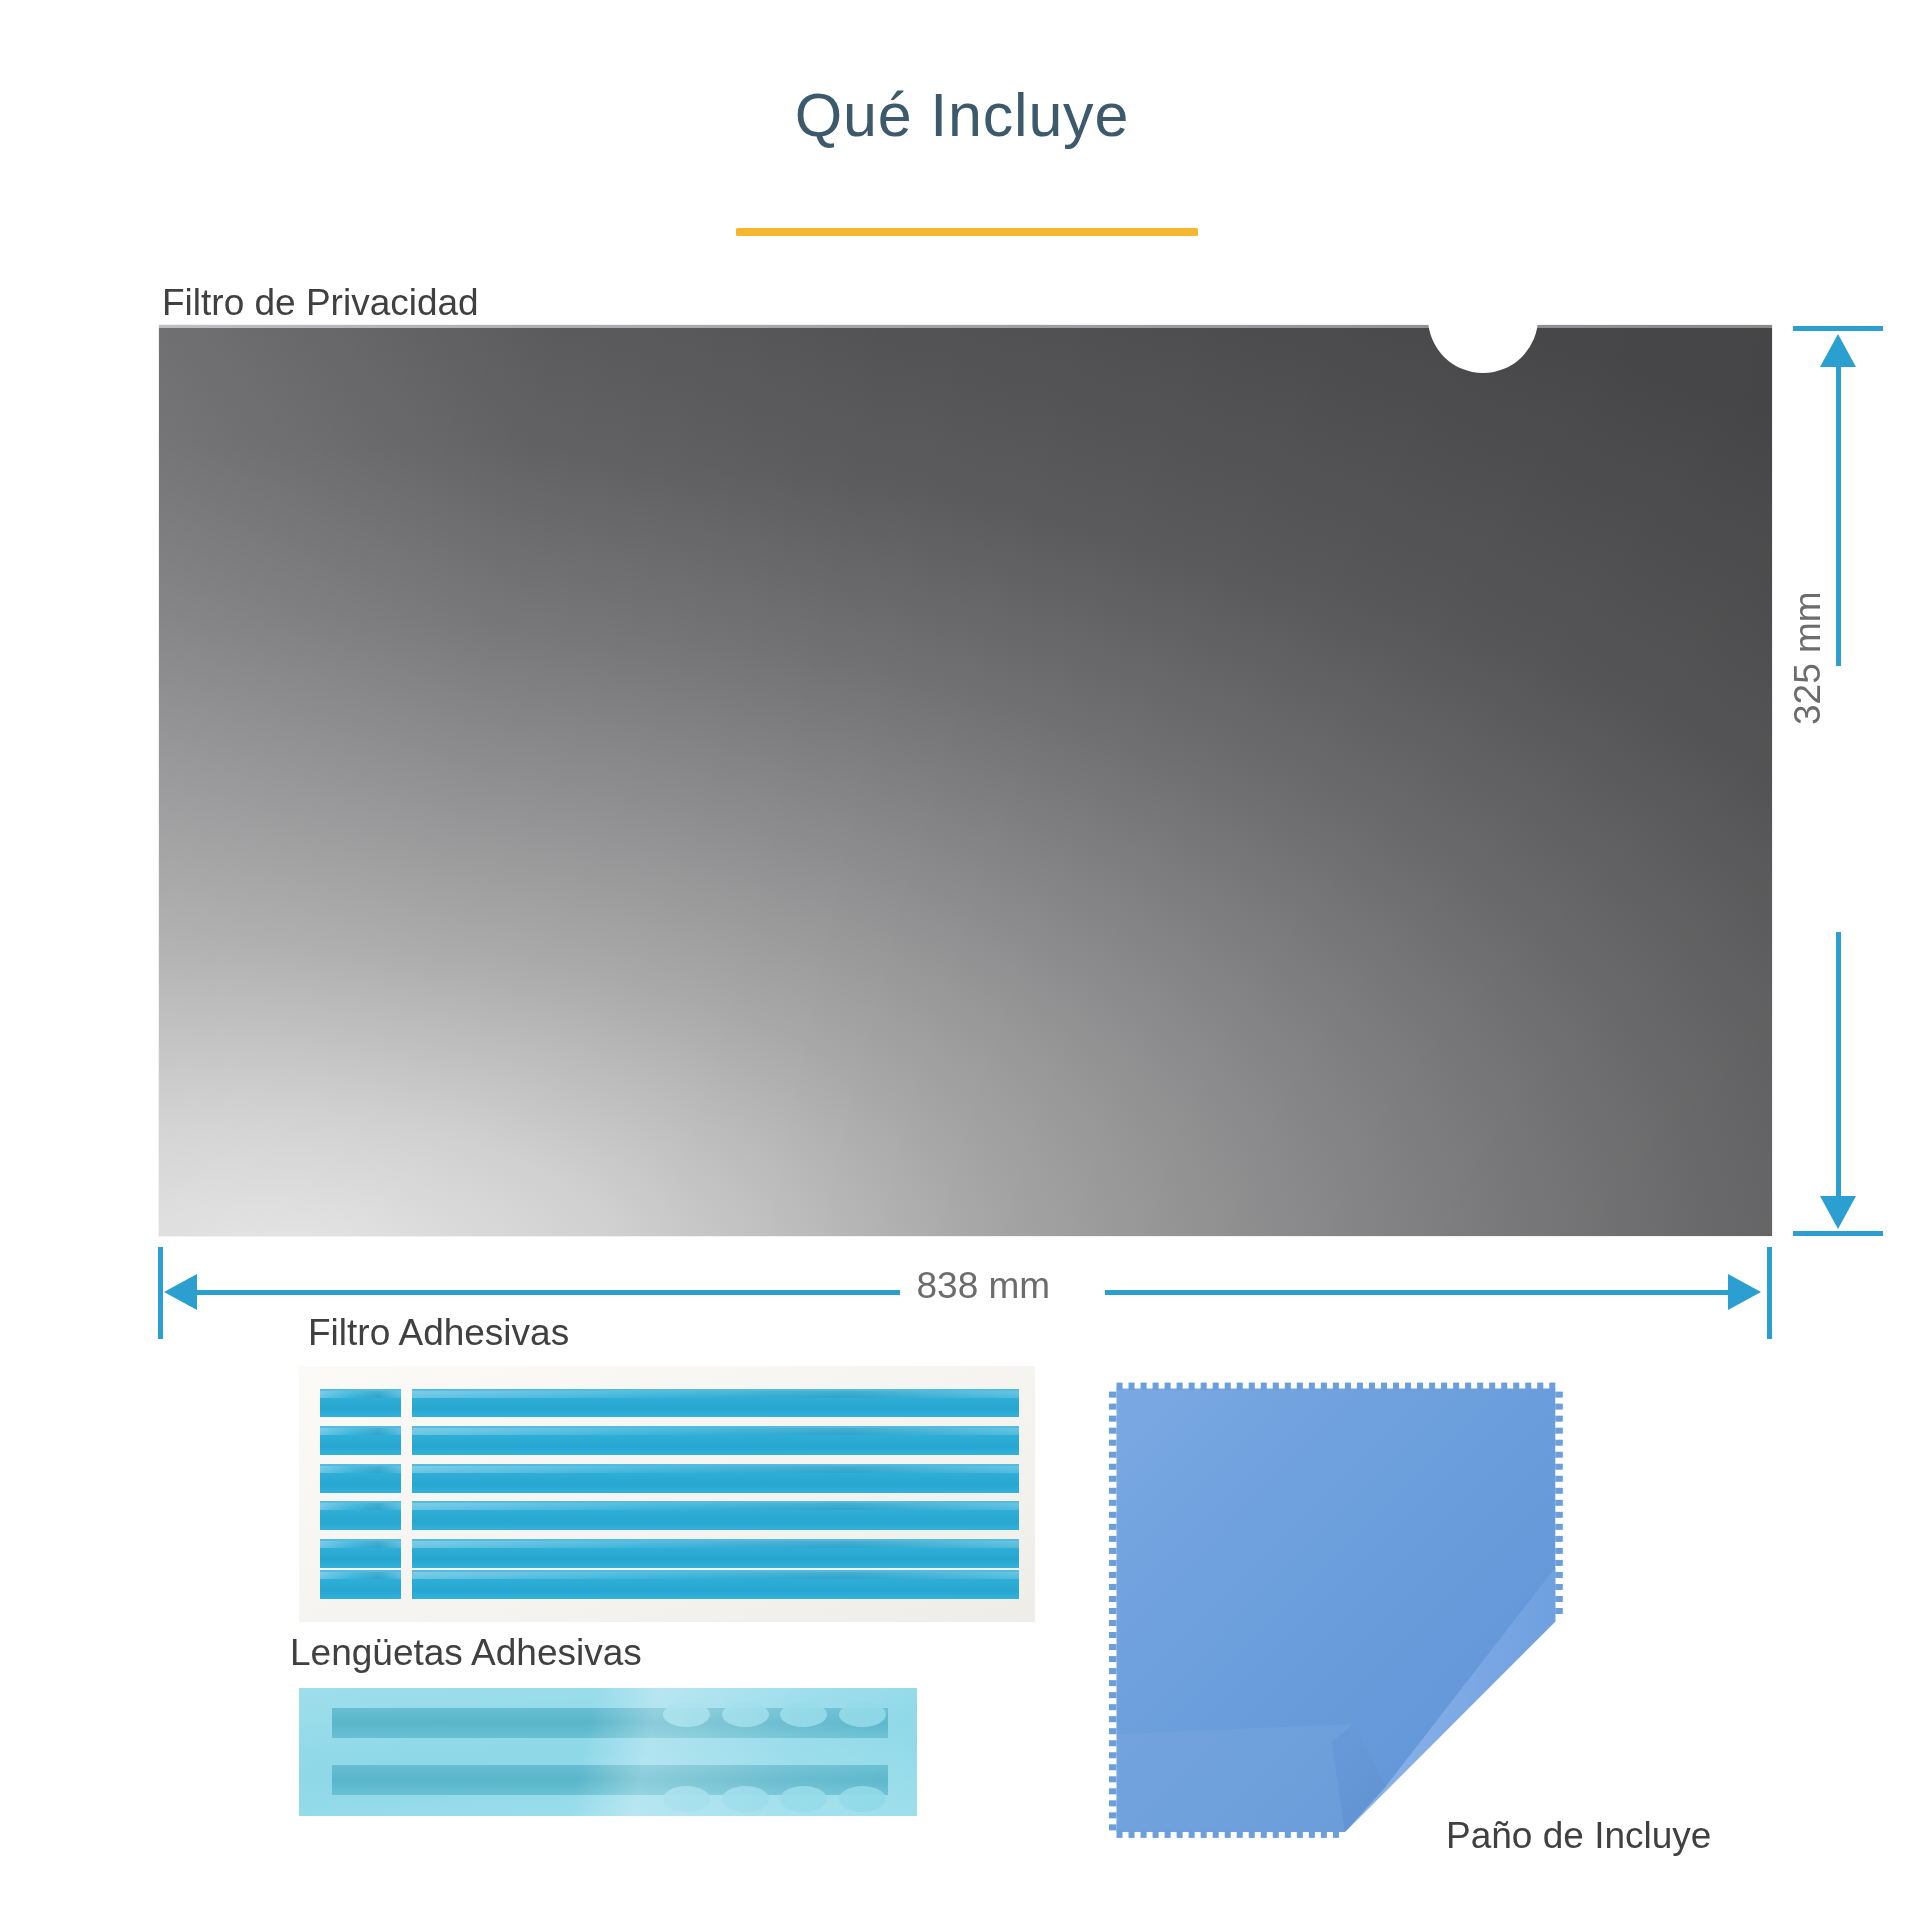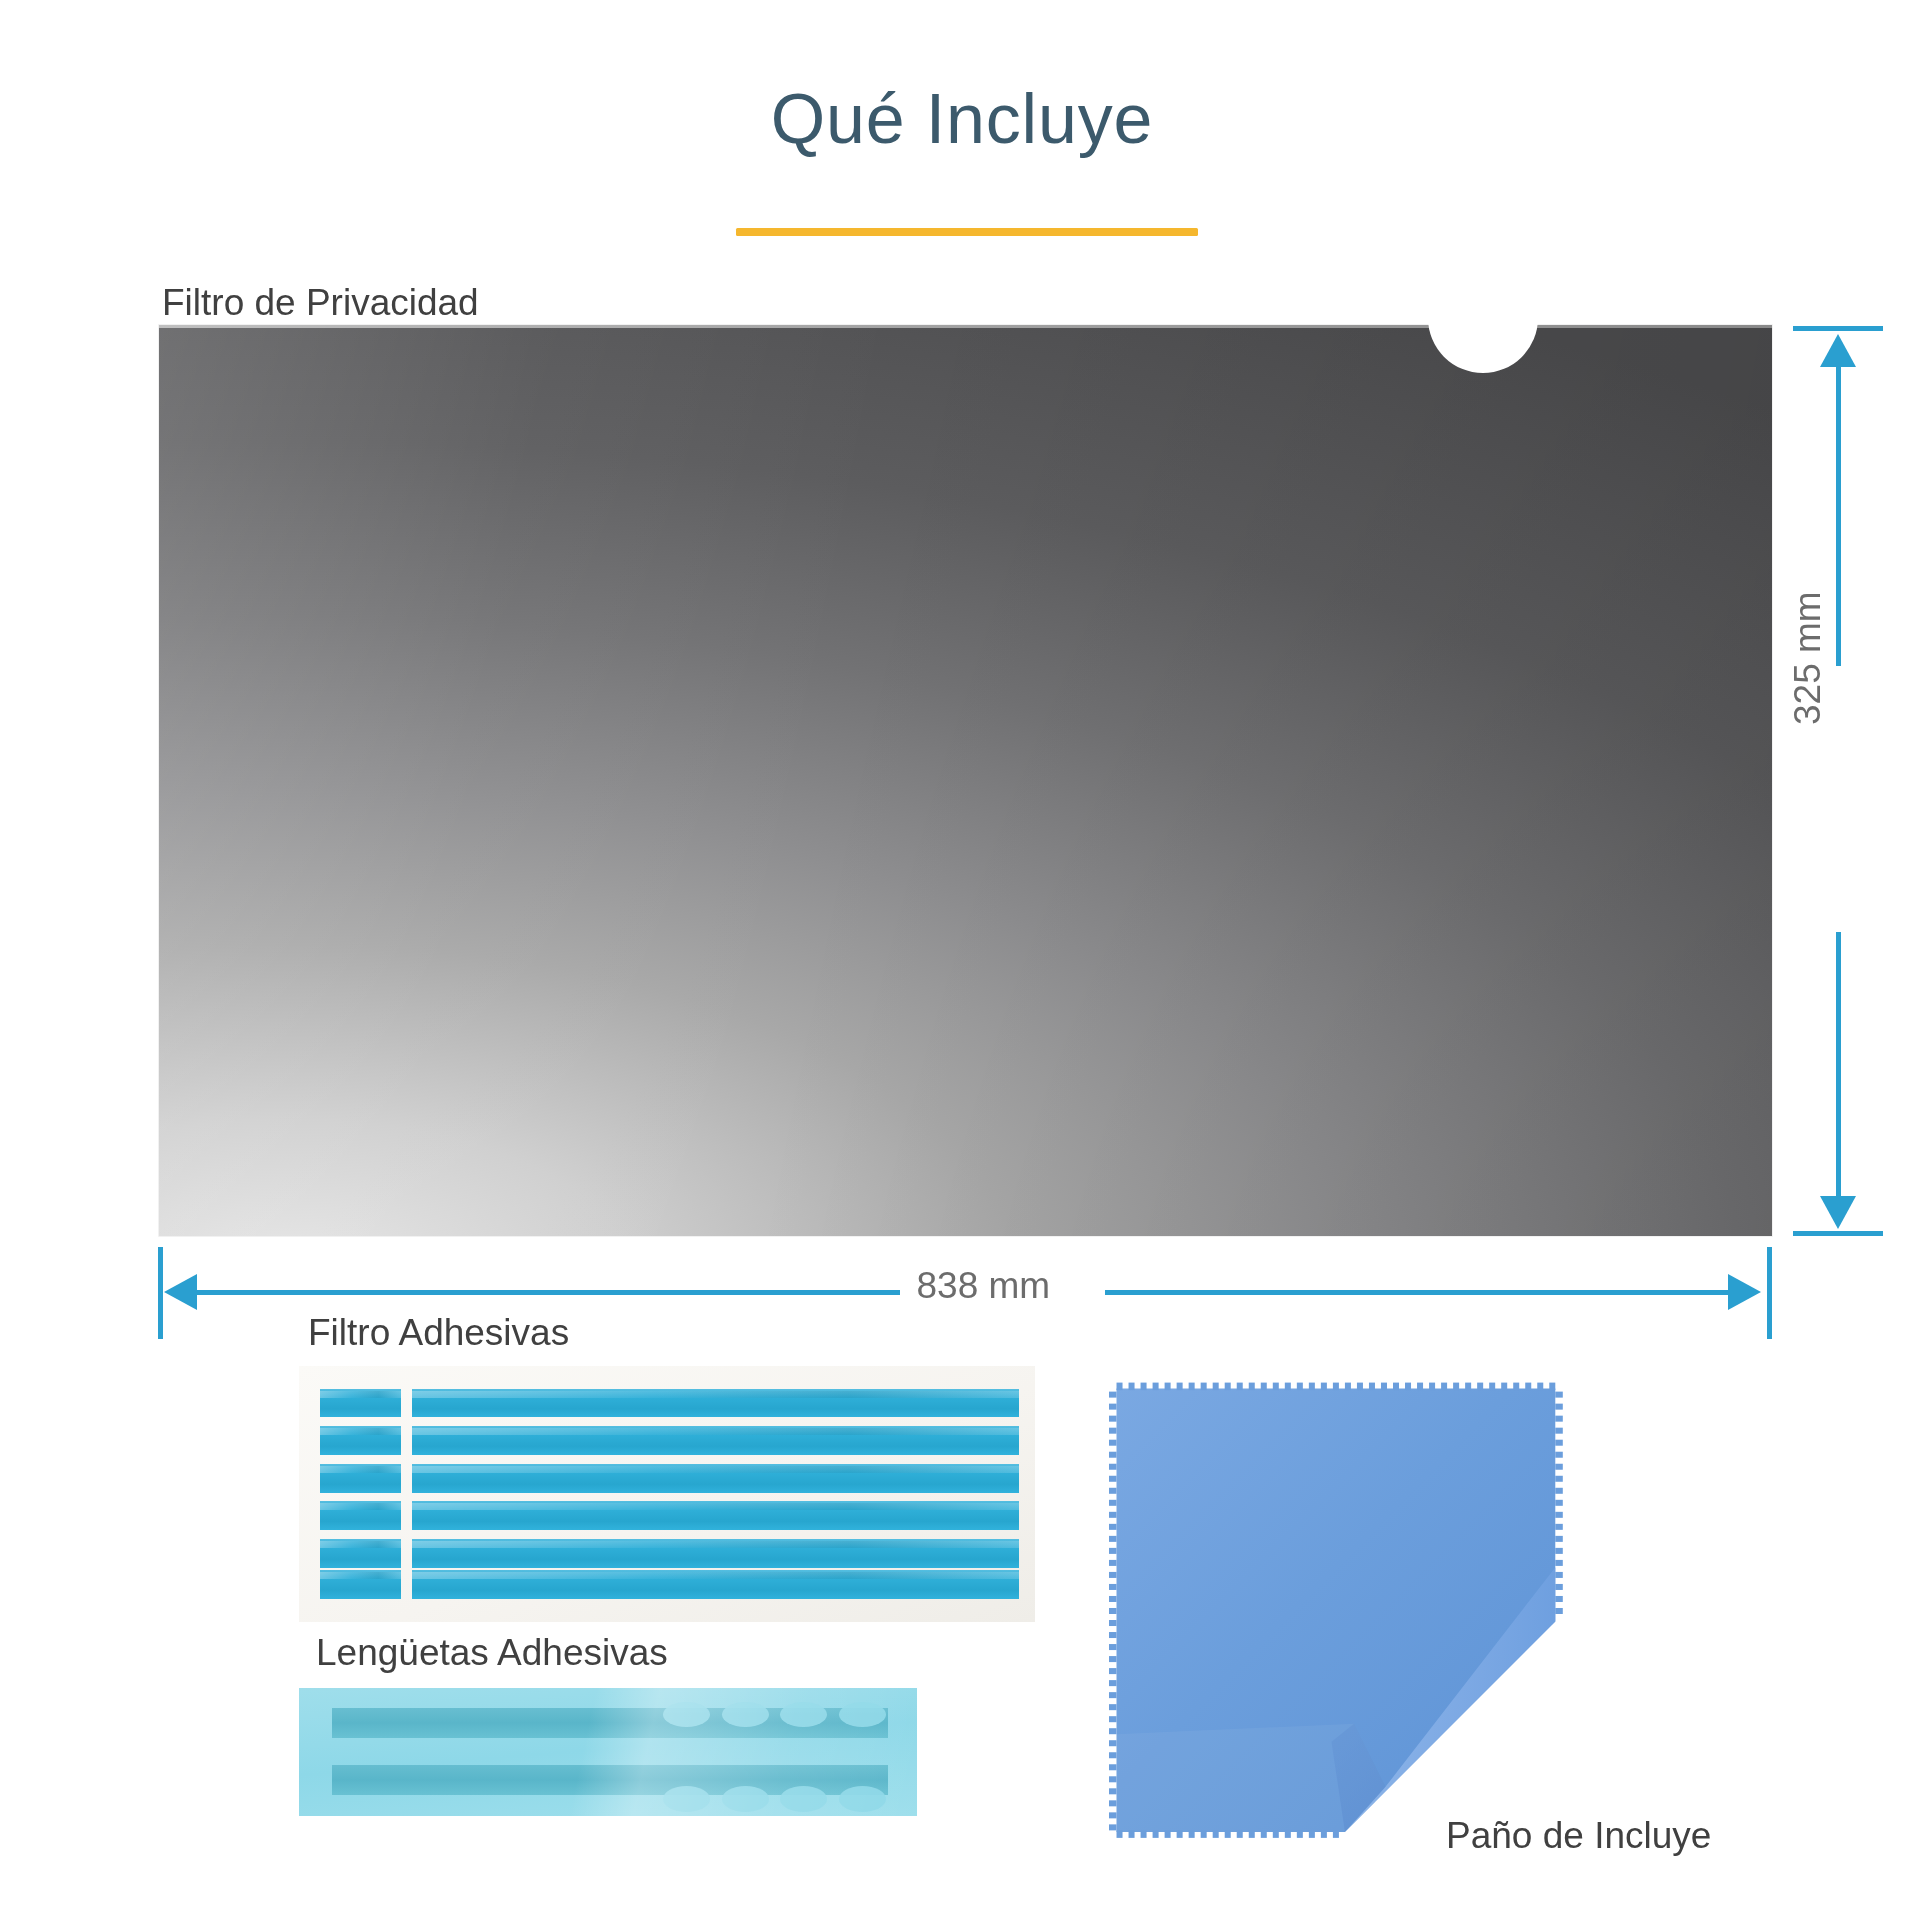--- a/index.html
+++ b/index.html
@@ -16,21 +16,21 @@
     -webkit-font-smoothing: antialiased;
   }
 
   
   #page-title {
     position: absolute;
     left: 0;
     top: 83px;
     width: 1924px;
     text-align: center;
-    font-size: 70px;
+    font-size: 61px;
     font-weight: 300;
     letter-spacing: 0.8px;
     color: #3C5A6C;
     line-height: 1.05;
   }
   #title-underline {
     position: absolute;
     left: 736px;
     top: 228px;
     width: 462px;
@@ -212,21 +212,21 @@
     left: 0; top: 2.3px;
     width: 100%; height: 6.8px;
     background: linear-gradient(90deg,
       rgba(255,255,255,0.28) 0%,
       rgba(255,255,255,0.05) 40%,
       rgba(0,0,0,0.06) 72%,
       rgba(255,255,255,0.16) 100%);
   }
 
   
-  #tabs-label { left: 316px; top: 1634px; }
+  #tabs-label { left: 290px; top: 1634px; }
 
   #tabs-sheet {
     position: absolute;
     left: 299px;
     top: 1688px;
     width: 618px;
     height: 128px;
     background: linear-gradient(175deg,#9FDEEB 0%, #8ED8E8 48%, #9EDFEC 100%);
   }
   #tabs-sheet .sheen {

